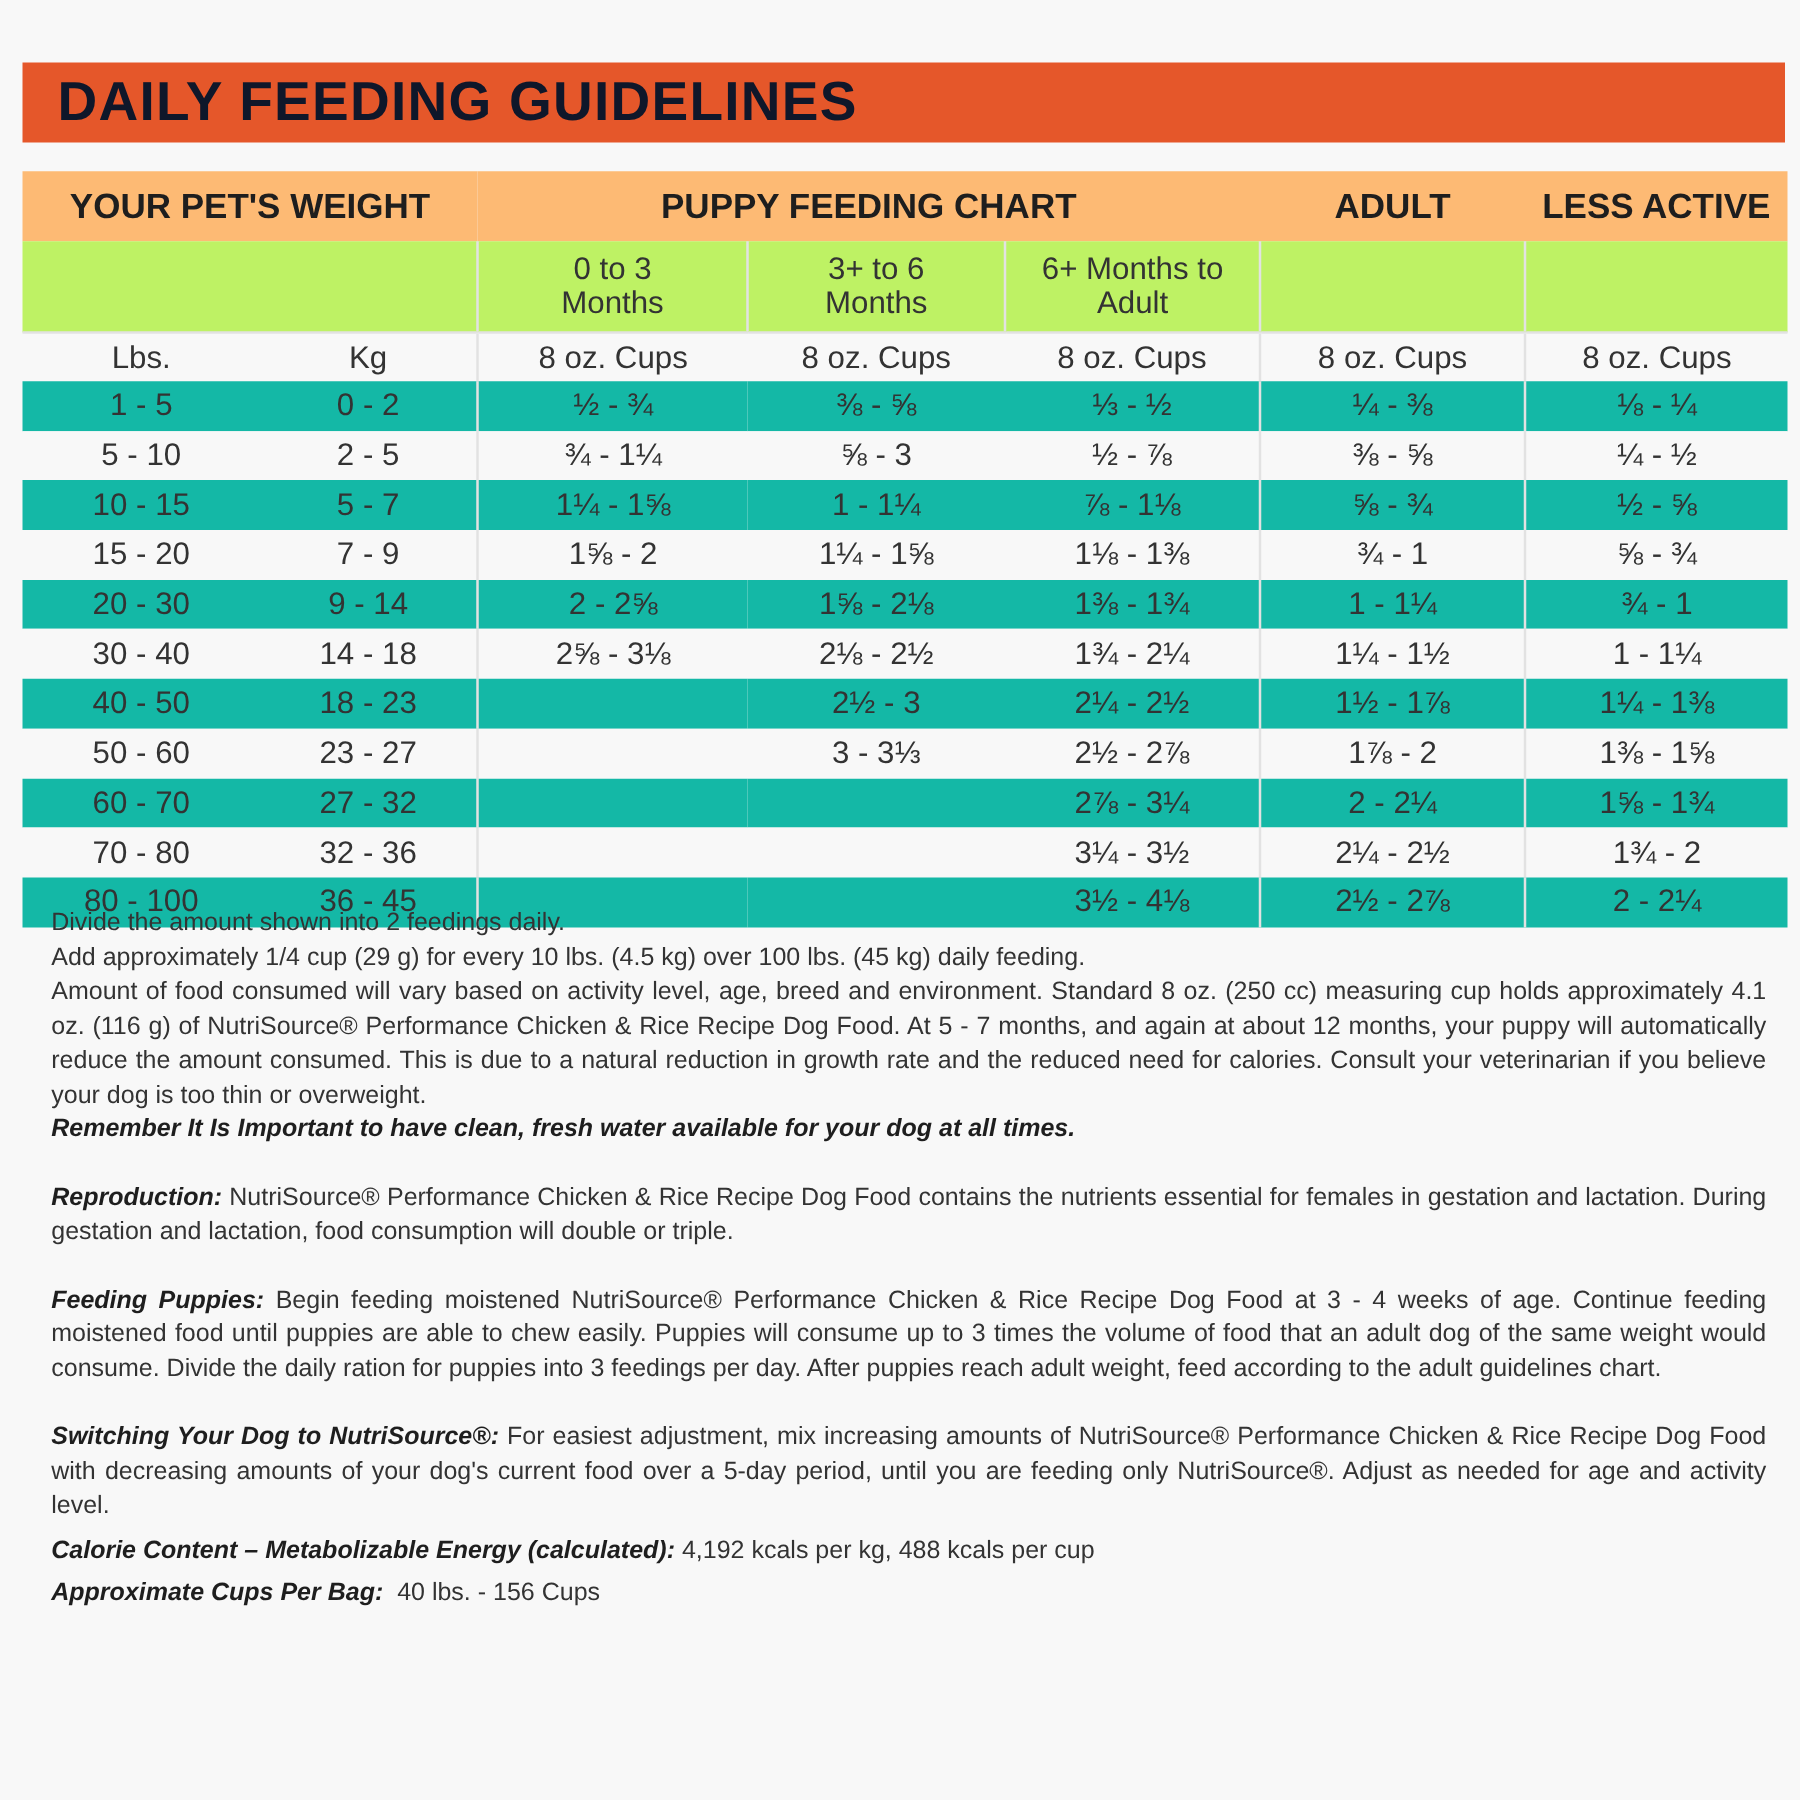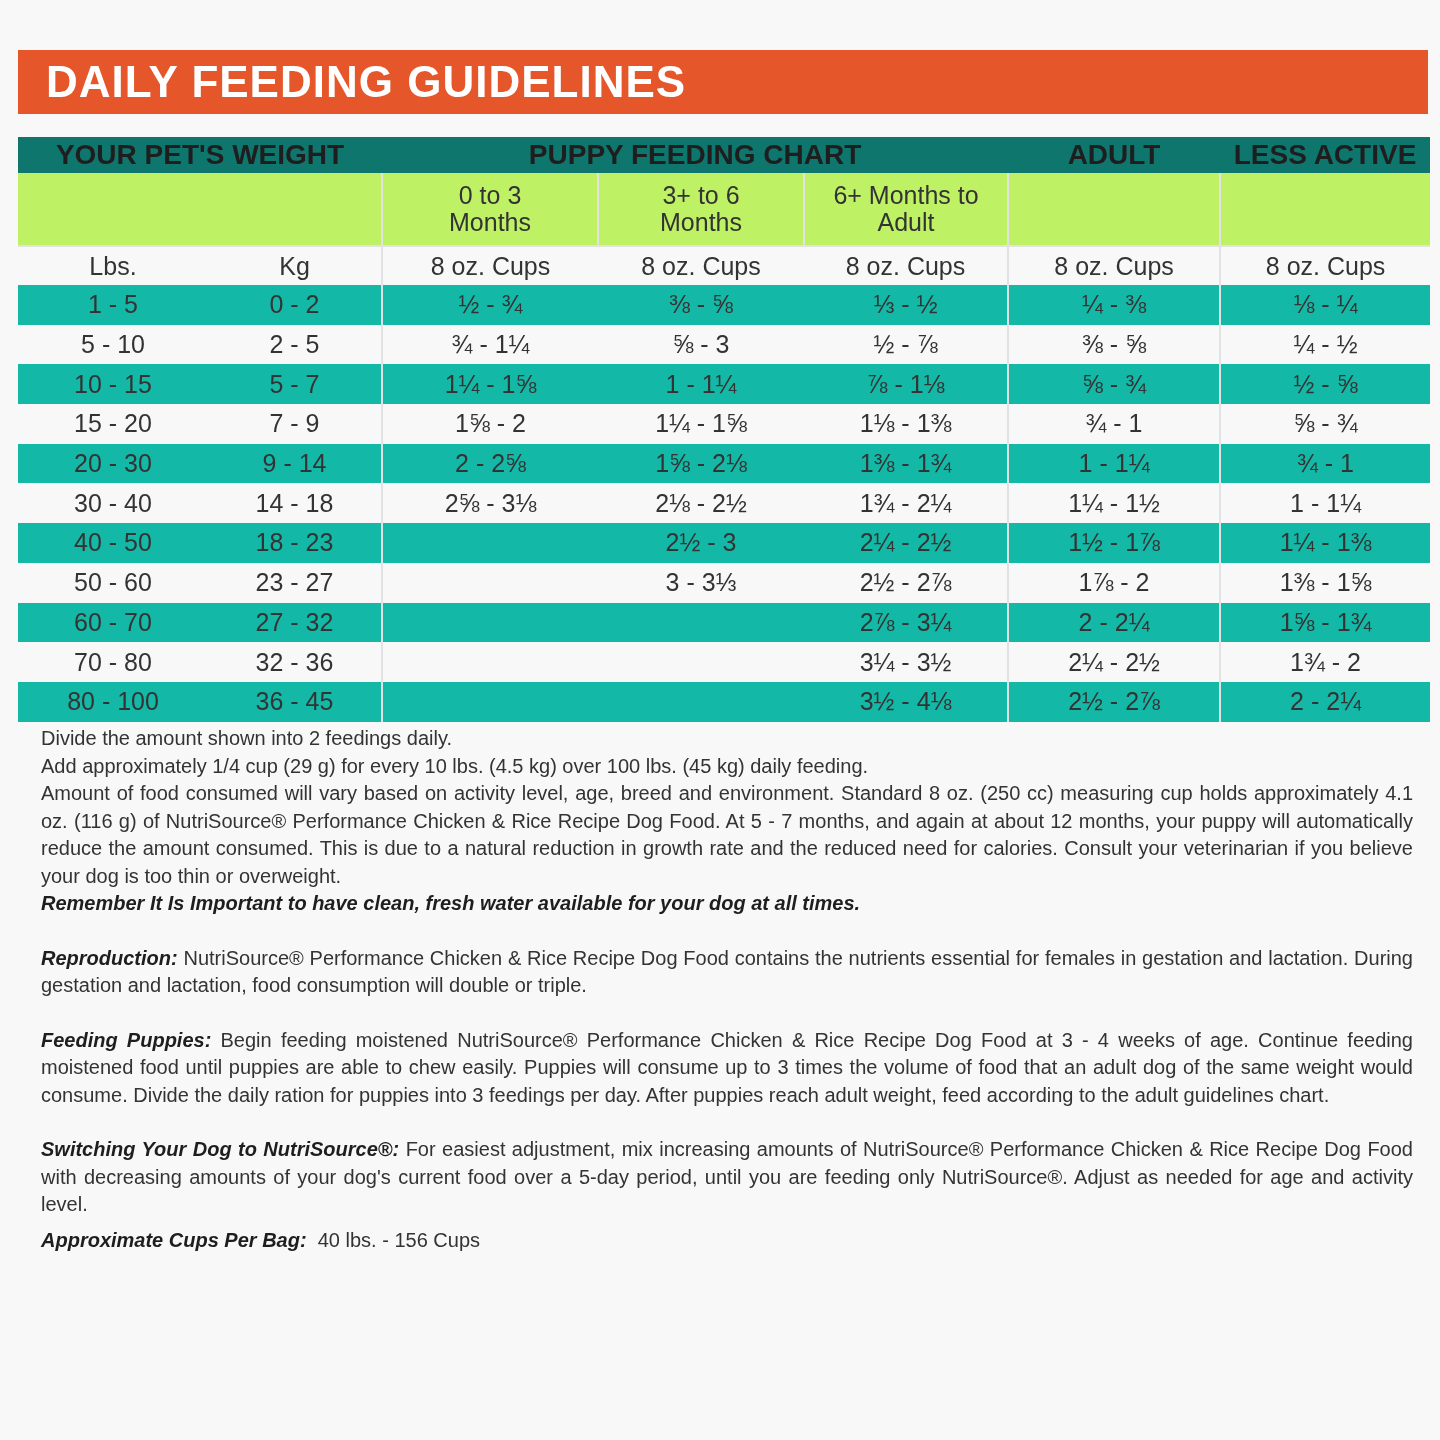--- a/index.html
+++ b/index.html
@@ -12,21 +12,21 @@
     overflow: hidden;
   }
   .banner {
     position: absolute; left: 18px; top: 50px;
     width: 1410px; height: 64px;
     background: #e5572a;
     display: flex; align-items: center;
   }
   .banner h1 {
     margin: 0 0 0 28px;
-    color: #ffffff;
+    color: #0f172a;
     font-size: 44px;
     font-weight: bold;
     letter-spacing: 1px;
   }
   .table-wrap {
     position: absolute; left: 18px; top: 137px;
     width: 1412px;
   }
   table {
     border-collapse: collapse;
@@ -40,22 +40,22 @@
   col.c-p3 { width: 204px; }
   col.c-ad { width: 212px; }
   col.c-la { width: 210px; }
   th, td {
     text-align: center;
     padding: 0;
     font-weight: normal;
     color: #333;
   }
   tr.head-main th {
-    background: #0f766e;
-    height: 36px;
+    background: #fdba74;
+    height: 56px;
     font-size: 28px;
     font-weight: bold;
     color: #1e1e1e;
   }
   tr.head-sub td {
     background: #bef264;
     height: 72px;
     font-size: 25px;
     line-height: 27px;
     border-left: 2px solid #e2e2e2;
@@ -247,14 +247,15 @@
   <p>Add approximately 1/4 cup (29 g) for every 10 lbs. (4.5 kg) over 100 lbs. (45 kg) daily feeding.</p>
   <p>Amount of food consumed will vary based on activity level, age, breed and environment. Standard 8 oz. (250 cc) measuring cup holds approximately 4.1 oz. (116 g) of NutriSource® Performance Chicken &amp; Rice Recipe Dog Food. At 5 - 7 months, and again at about 12 months, your puppy will automatically reduce the amount consumed. This is due to a natural reduction in growth rate and the reduced need for calories. Consult your veterinarian if you believe your dog is too thin or overweight.</p>
   <p><b>Remember It Is Important to have clean, fresh water available for your dog at all times.</b></p>
   <div class="gap"></div>
   <p><b>Reproduction:</b><span> NutriSource® Performance Chicken &amp; Rice Recipe Dog Food contains the nutrients essential for females in gestation and lactation. During gestation and lactation, food consumption will double or triple.</span></p>
   <div class="gap"></div>
   <p><b>Feeding Puppies:</b><span> Begin feeding moistened NutriSource® Performance Chicken &amp; Rice Recipe Dog Food at 3 - 4 weeks of age. Continue feeding moistened food until puppies are able to chew easily. Puppies will consume up to 3 times the volume of food that an adult dog of the same weight would consume. Divide the daily ration for puppies into 3 feedings per day. After puppies reach adult weight, feed according to the adult guidelines chart.</span></p>
   <div class="gap"></div>
   <p><b>Switching Your Dog to NutriSource®:</b><span> For easiest adjustment, mix increasing amounts of NutriSource® Performance Chicken &amp; Rice Recipe Dog Food with decreasing amounts of your dog's current food over a 5-day period, until you are feeding only NutriSource®. Adjust as needed for age and activity level.</span></p>
   <div class="gap-s"></div>
+  <p style="margin-bottom:7px;"><b>Calorie Content – Metabolizable Energy (calculated):</b><span> 4,192 kcals per kg, 488 kcals per cup</span></p>
   <p><b>Approximate Cups Per Bag:</b><span style="white-space:pre;">  40 lbs. - 156 Cups</span></p>
 </div>
 
 </body></html>

